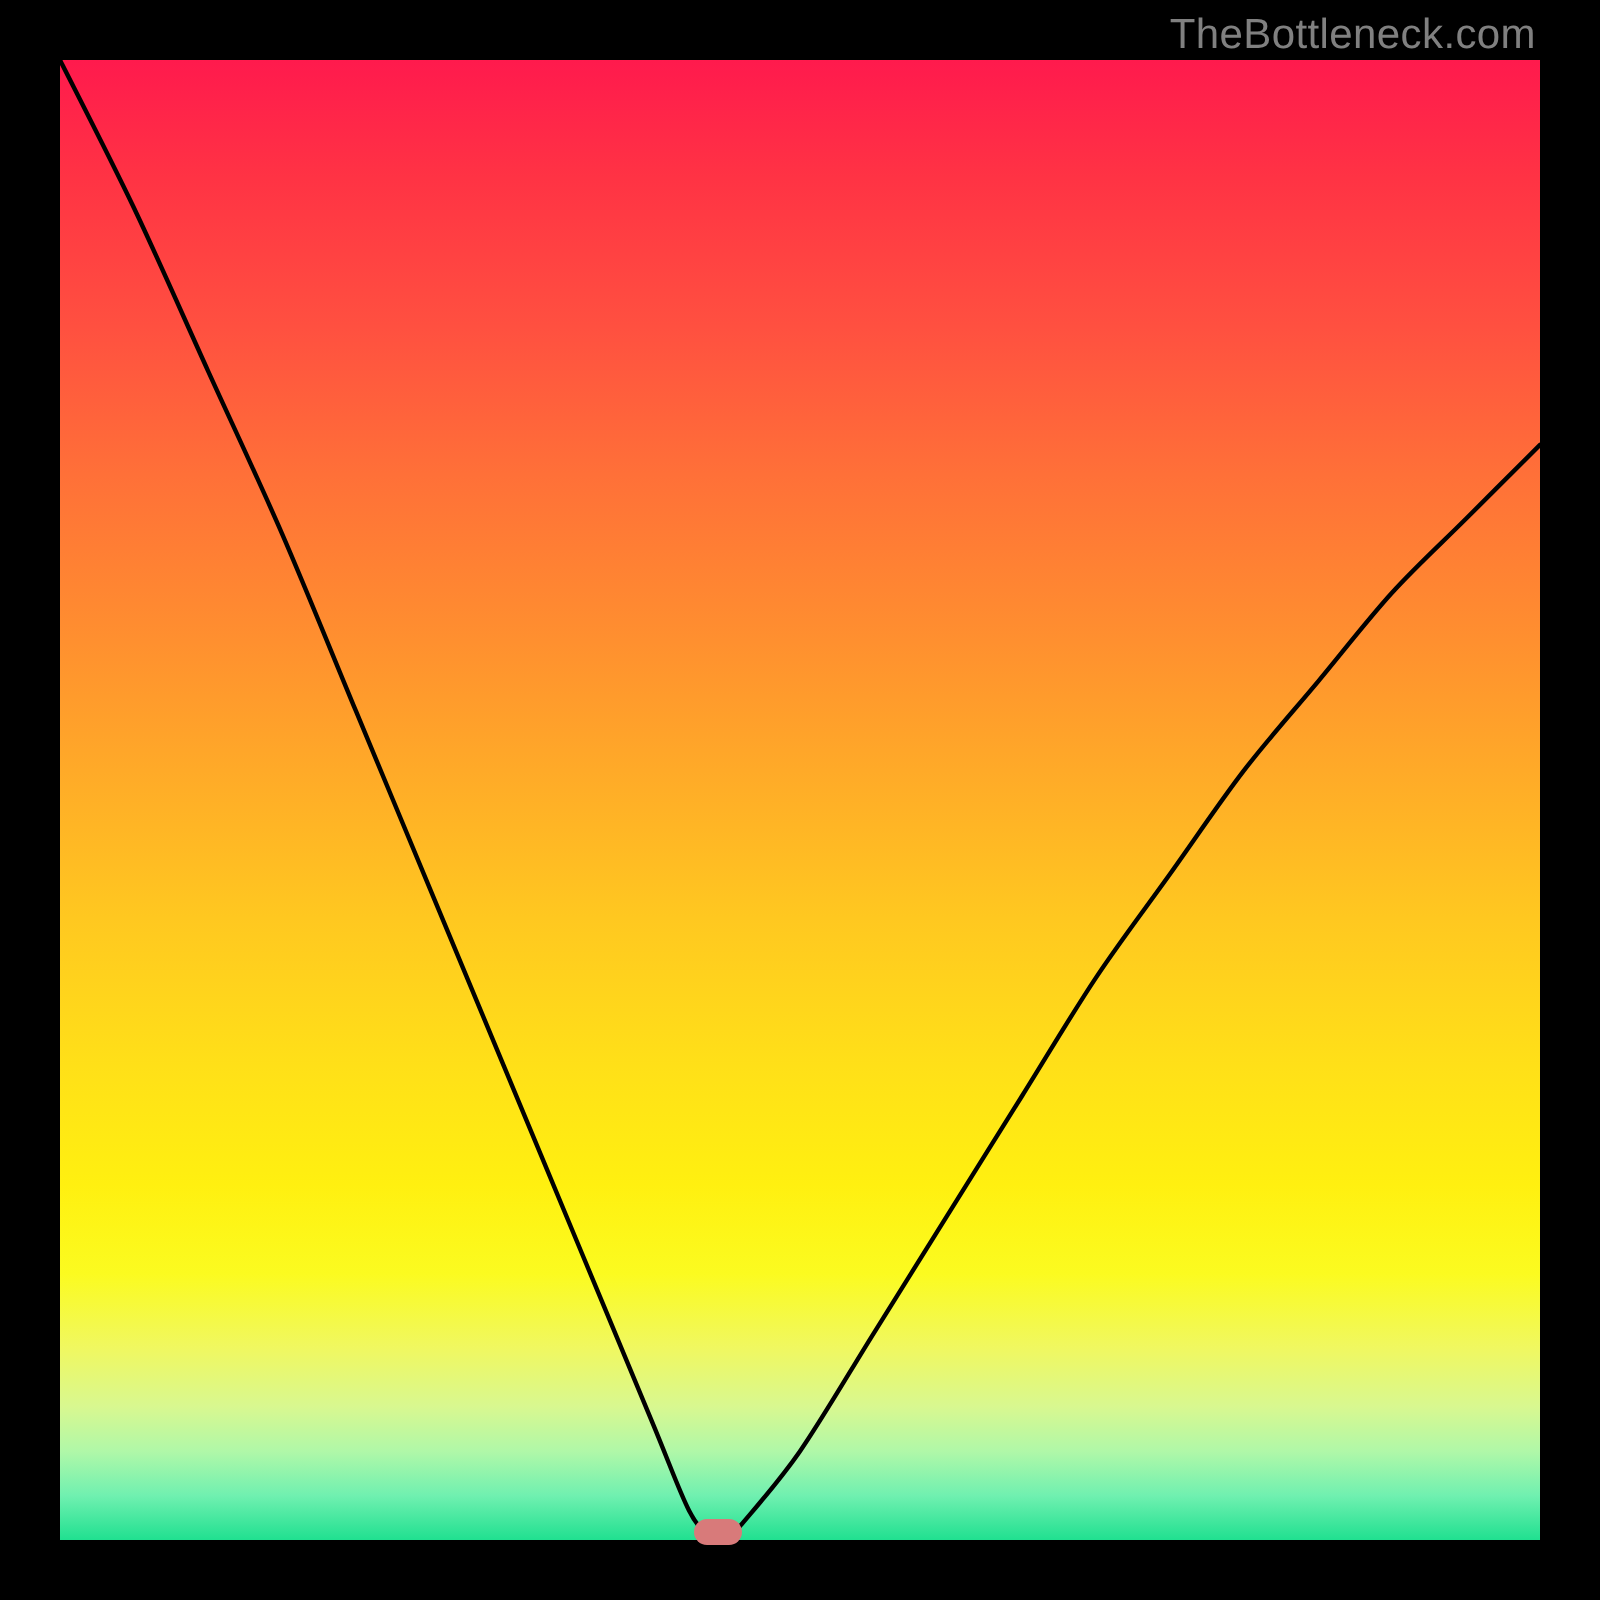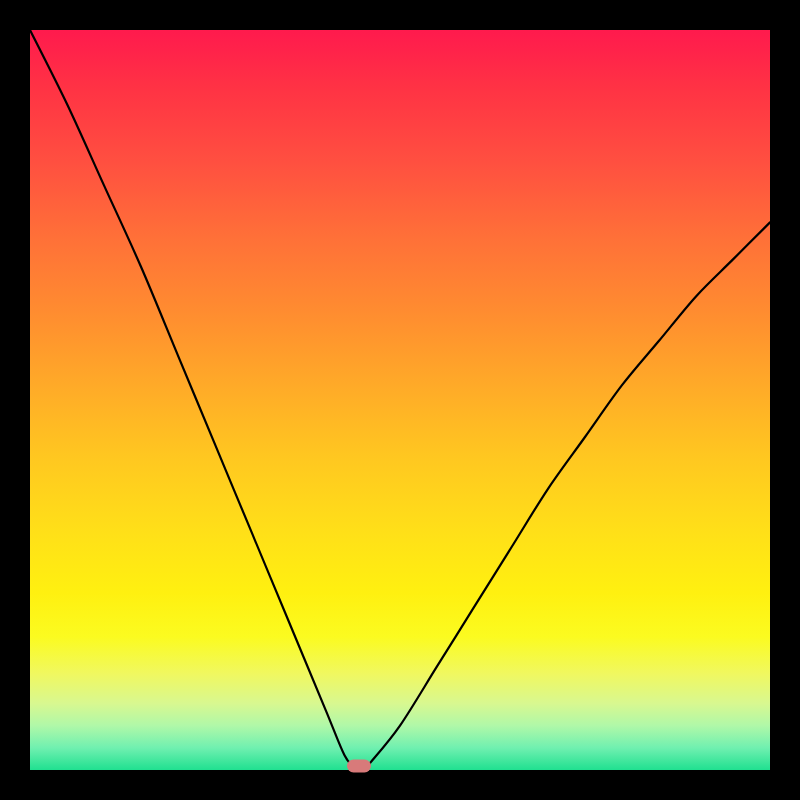--- a/index.html
+++ b/index.html
@@ -69,20 +69,21 @@
     transform: translate(-50%, -50%);
   }
 </style>
 </head>
 <body>
 
 <div class="frame">
 
   <div class="plot-area"></div>
 
+  <div class="watermark">TheBottleneck.com</div>
 
   <svg class="curve" viewBox="0 0 740 740" preserveAspectRatio="none">
     <path id="curve-path" d="M 0,0 C 5.92,11.84 25.16,49.136 37,74 C 48.84,98.864 62.16,129.35199999999998 74,155.39999999999998 C 85.84,181.44799999999998 99.16,209.56799999999996 111,236.79999999999995 C 122.84,264.0319999999999 136.16,297.18399999999997 148,325.59999999999997 C 159.84,354.01599999999996 173.16,385.984 185,414.4 C 196.84,442.816 210.16,474.784 222,503.2 C 233.84,531.616 247.16,563.5840000000001 259,592 C 270.84,620.4159999999999 287.12,659.4879999999999 296,680.8 C 304.88,702.112 309.764,715.9648000000001 314.5,725.2 C 319.236,734.4352 322.64000000000004,736.152 325.6,738.52 C 328.56,740.8879999999999 330.632,740.9472 333,740 C 335.368,739.0528 334.48,739.7040000000001 340.40000000000003,732.6 C 346.32000000000005,725.496 359.344,710.9920000000001 370,695.6 C 380.656,680.208 395.1600000000001,655.3439999999999 407.00000000000006,636.4 C 418.84000000000003,617.456 432.16,596.144 444,577.2 C 455.84,558.2560000000001 469.16,536.944 481,518 C 492.84,499.056 506.16,476.56 518,458.8 C 529.84,441.04 543.16,423.576 555,407 C 566.84,390.424 580.16,370.592 592,355.2 C 603.84,339.808 617.16,325.00800000000004 629,310.8 C 640.84,296.592 654.16,279.424 666,266.4 C 677.84,253.37599999999998 691.16,241.24000000000004 703,229.40000000000003 C 714.84,217.56000000000003 734.08,198.32 740,192.39999999999998" fill="none" stroke="#000" stroke-width="2.2" stroke-linecap="round"></path>
   </svg>
 
   <div class="marker" id="marker" style="left: 359.3px; top: 766.3px;"></div>
 
 </div>
 
 </body></html>

